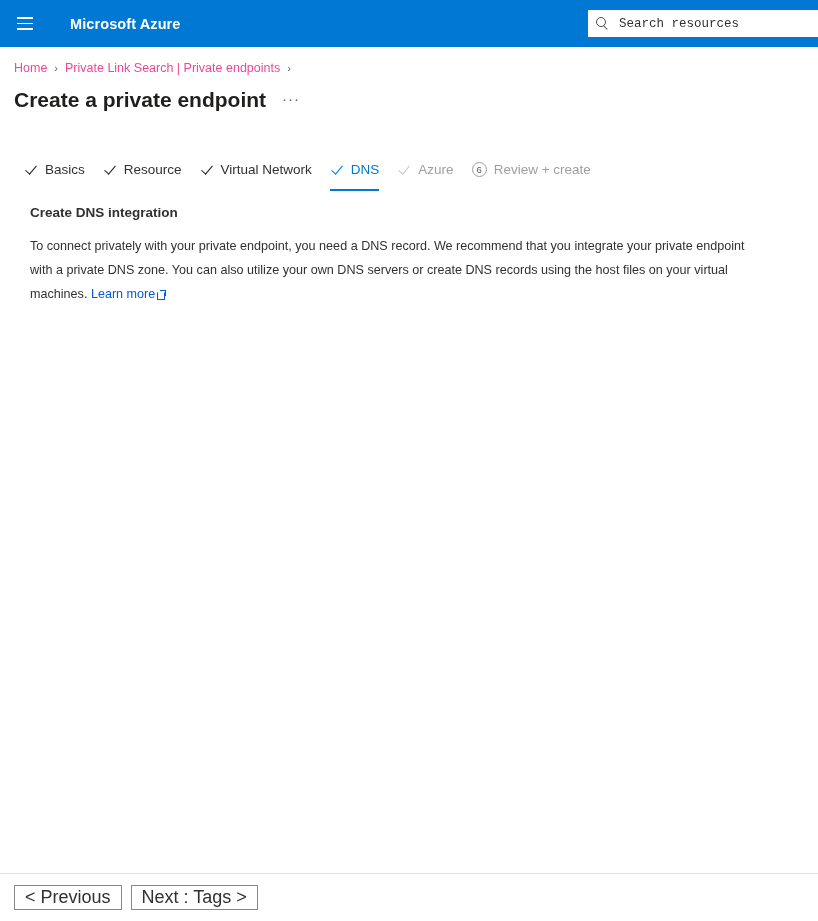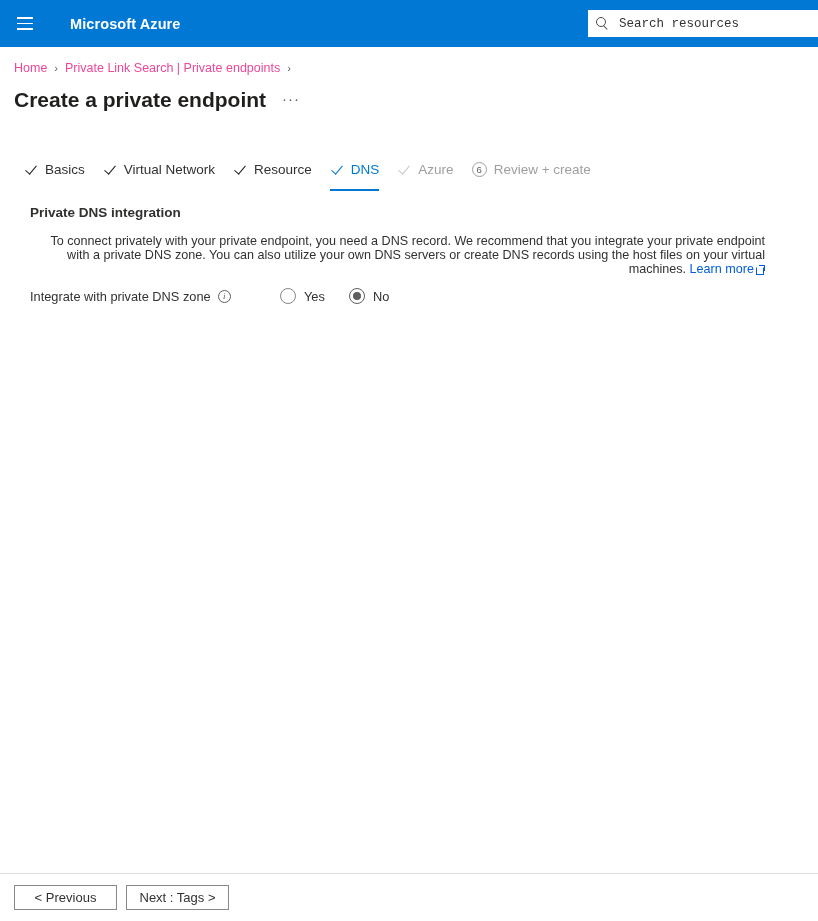--- a/index.html
+++ b/index.html
@@ -187,23 +187,22 @@
   .content { padding: 14px 0 0 30px; }
   .section-title {
     font-size: 13.5px;
     font-weight: bold;
     color: #323130;
     margin-bottom: 14px;
   }
   .desc {
     font-size: 12.6px;
     color: #323130;
-    line-height: 14px;
+    line-height: 24px;
     max-width: 735px;
-    text-align: right;
   }
   .desc a {
     color: #015cda;
     text-decoration: none;
     cursor: pointer;
   }
   .ext-icon {
     display: inline-block;
     width: 9px; height: 9px;
     position: relative;
@@ -291,21 +290,21 @@
     display: flex;
     align-items: center;
     padding-left: 14px;
     gap: 9px;
   }
   .btn {
     height: 25px;
     min-width: 103px;
     border: 1px solid #8a8886;
     background: #ffffff;
-    font-size: 13px;
+    font-size: 18px;
     color: #323130;
     font-family: "Liberation Sans", sans-serif;
     cursor: pointer;
     padding: 0 10px;
   }
 </style>
 </head>
 <body>
 
 <div class="topbar">
@@ -333,62 +332,46 @@
   <div class="ellipsis-btn">···</div>
 </div>
 
 <div class="tabs">
   <div class="tab">
     <span class="check"></span>
     <span>Basics</span>
   </div>
   <div class="tab">
     <span class="check"></span>
+    <span>Resource</span>
+  </div>
+  <div class="tab">
+    <span class="check"></span>
     <span>Virtual Network</span>
-  </div>
-  <div class="tab">
-    <span class="check"></span>
-    <span>Resource</span>
   </div>
   <div class="tab active">
     <span class="check"></span>
     <span>DNS</span>
   </div>
   <div class="tab disabled">
     <span class="check"></span>
     <span>Azure</span>
   </div>
   <div class="tab disabled">
     <span class="numbadge">6</span>
     <span>Review + create</span>
   </div>
 </div>
 
 <div class="content">
-  <div class="section-title">Private DNS integration</div>
+  <div class="section-title">Create DNS integration</div>
 
   <div class="desc">
     <span>To connect privately with your private endpoint, you need a DNS record. We recommend that you integrate your private endpoint with a private DNS zone. You can also utilize your own DNS servers or create DNS records using the host files on your virtual machines.</span>
     <a>Learn more</a><span class="ext-icon"></span>
   </div>
 
-  <div class="field-row">
-    <div class="field-label">
-      <span>Integrate with private DNS zone</span>
-      <span class="info-icon">i</span>
-    </div>
-    <div class="radio-group">
-      <div class="radio-item">
-        <span class="radio"></span>
-        <span>Yes</span>
-      </div>
-      <div class="radio-item">
-        <span class="radio checked"></span>
-        <span>No</span>
-      </div>
-    </div>
-  </div>
 </div>
 
 <div class="footer">
   <button class="btn">&lt; Previous</button>
   <button class="btn">Next : Tags &gt;</button>
 </div>
 
 </body></html>

